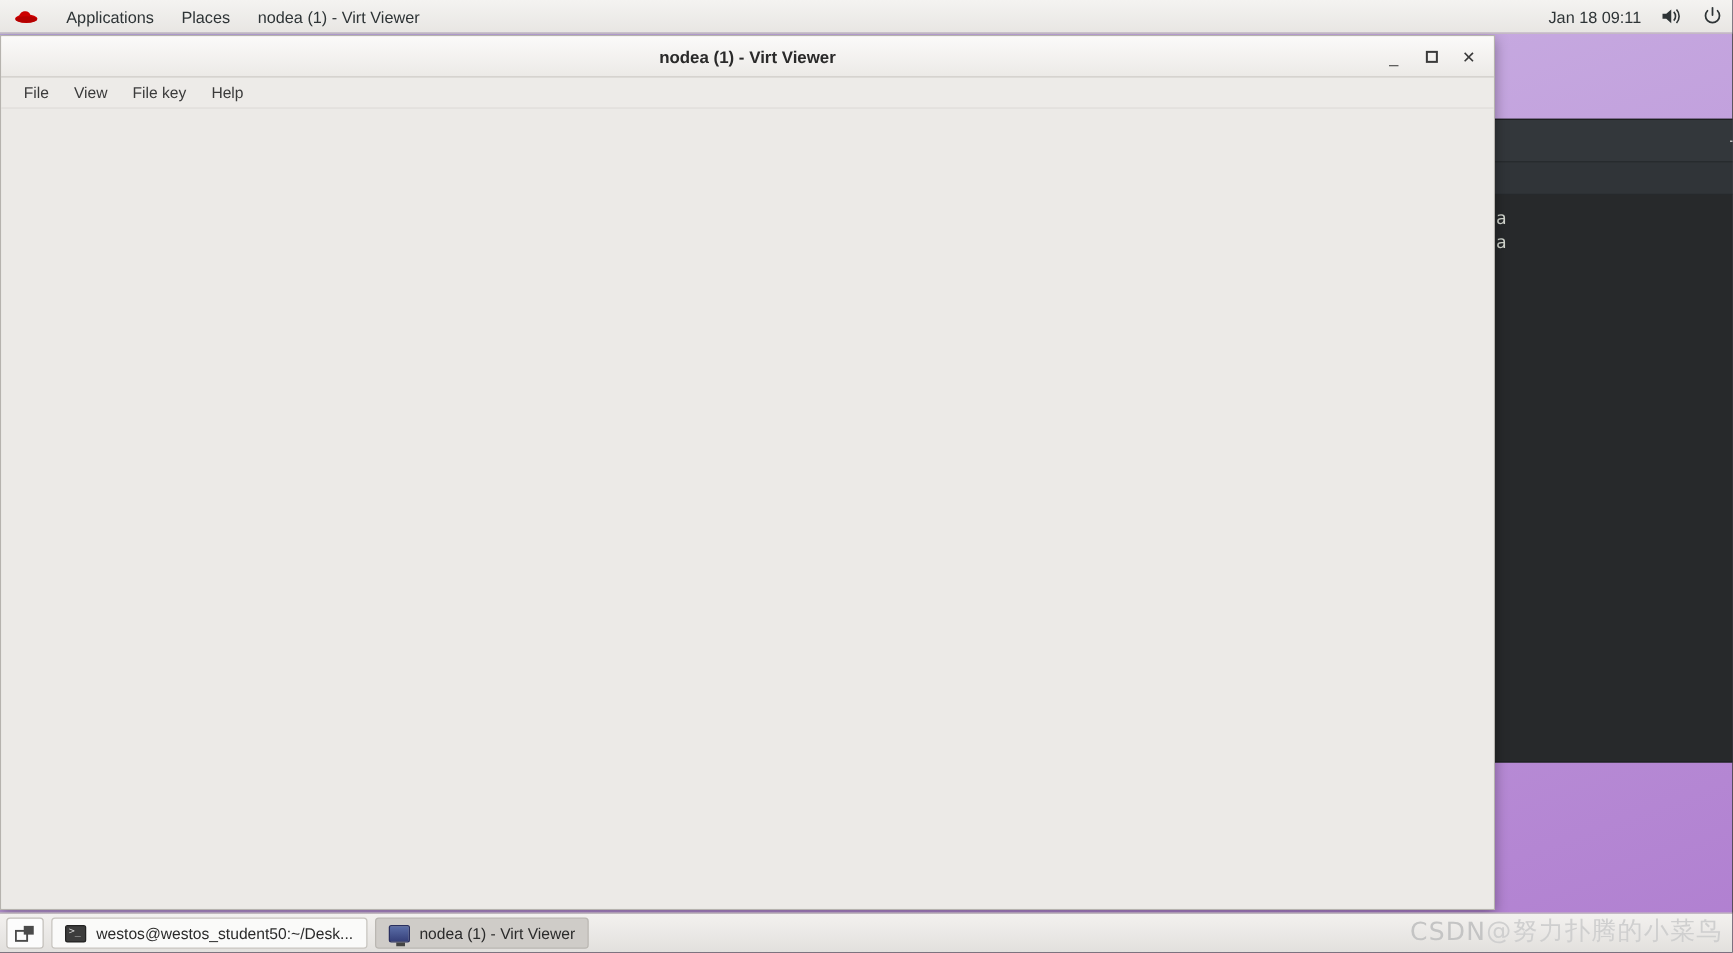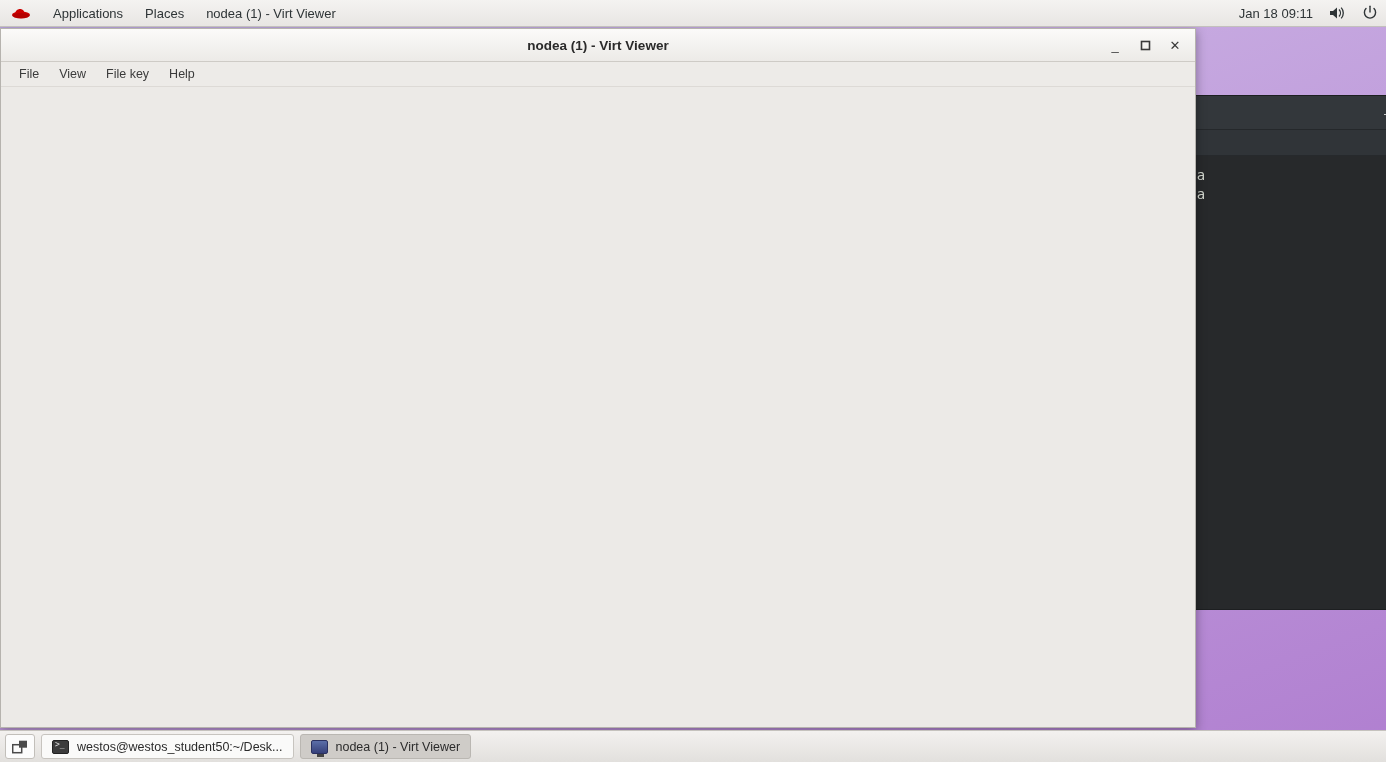--- a/index.html
+++ b/index.html
@@ -584,14 +584,18 @@
     <div class="htb-task">
       <span class="term-mini2"></span>
       <span>westos@westos_student50:~/Desk...</span>
     </div>
     <div class="htb-task active">
       <span class="mon-mini"></span>
       <span>nodea (1) - Virt Viewer</span>
     </div>
   </div>
 
+  <div class="csdn-wm">
+    <span class="cs">CSDN</span>
+    <span class="nm">@努力扑腾的小菜鸟</span>
+  </div>
 
 </div>
 
 </body></html>

